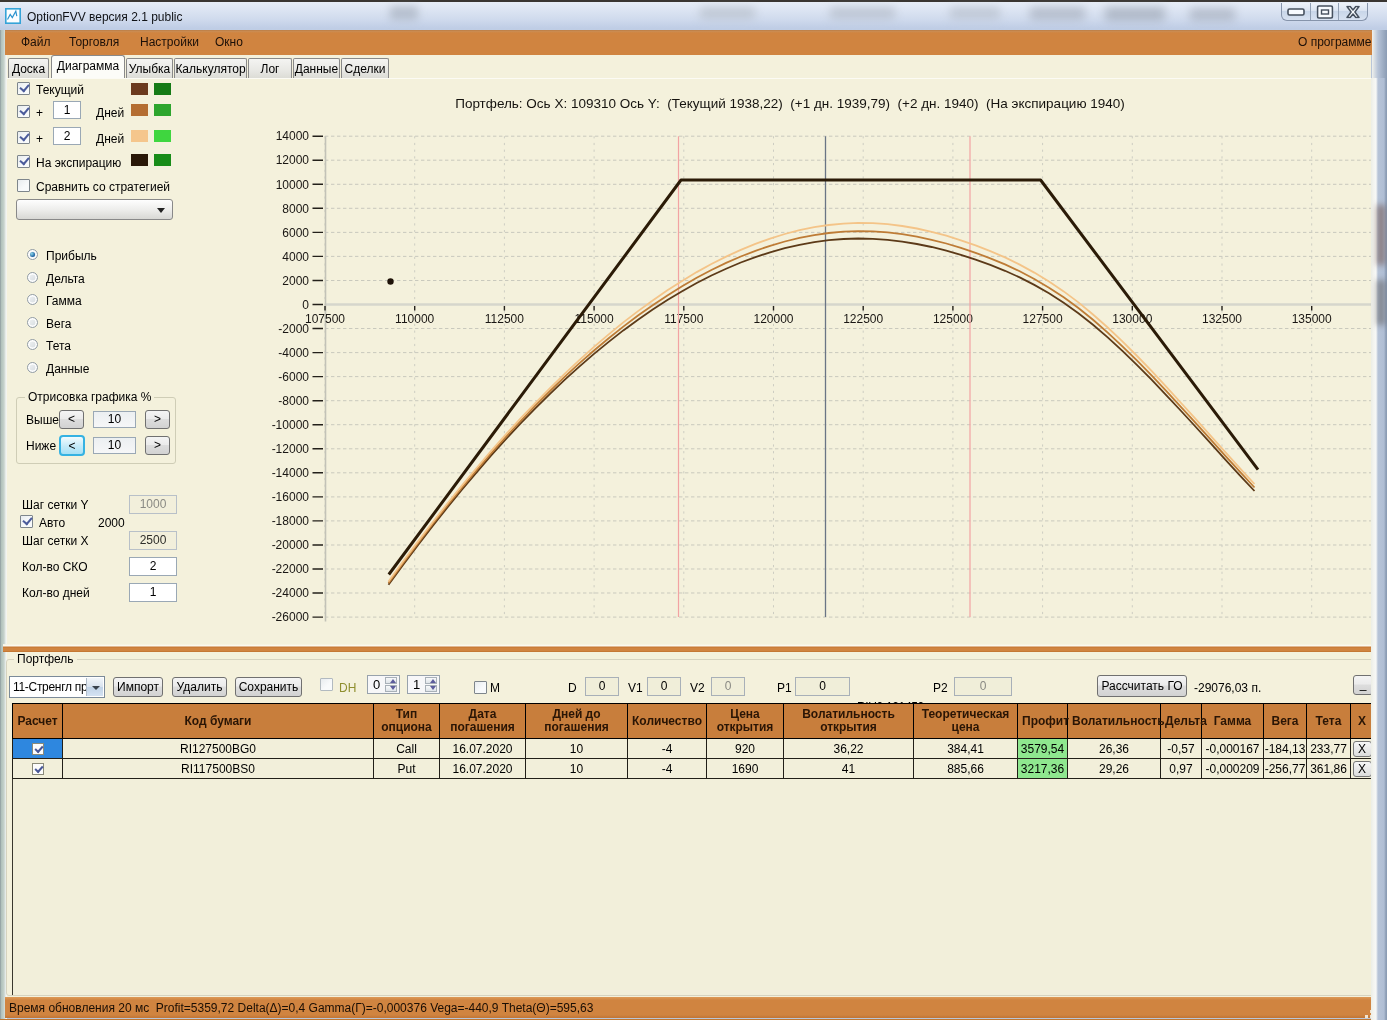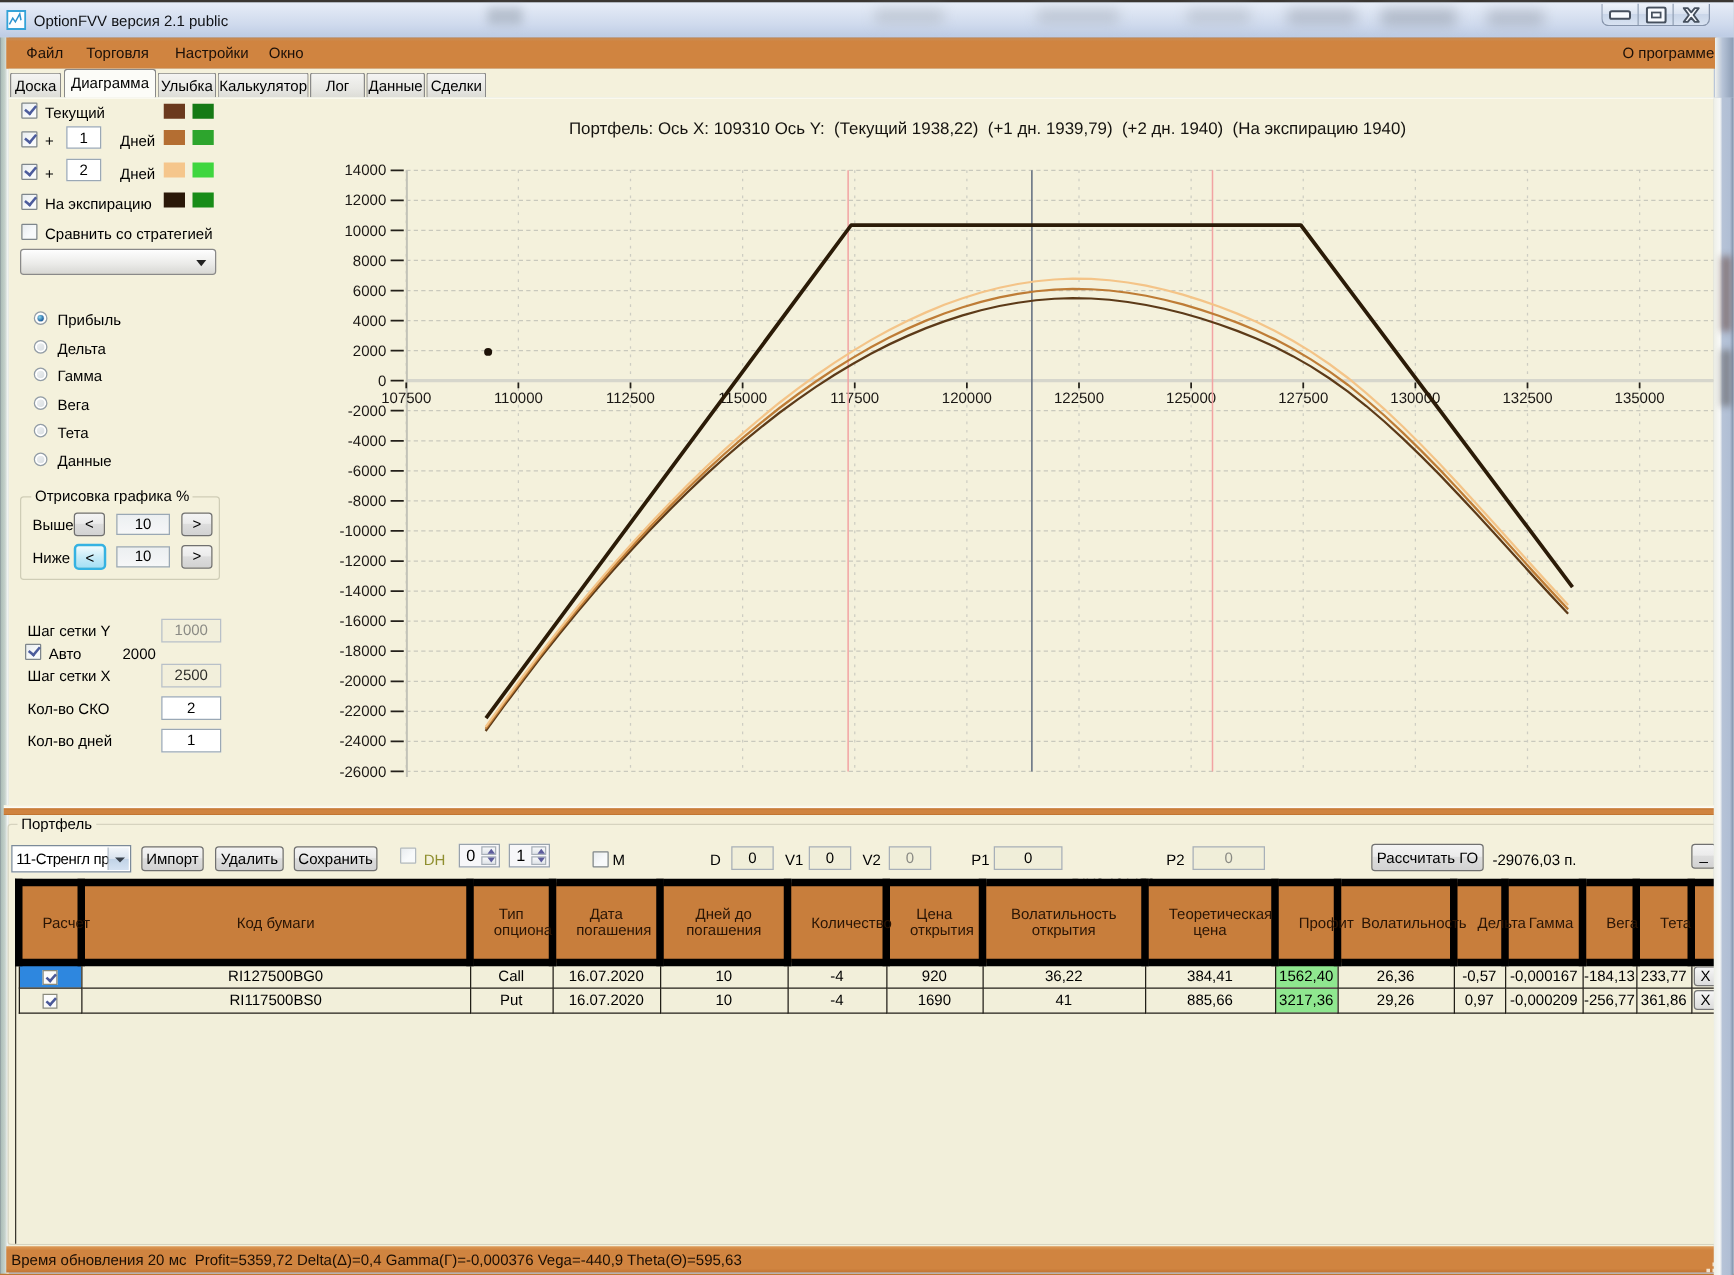--- a/index.html
+++ b/index.html
@@ -53,21 +53,21 @@
 .spin{position:absolute;width:33px;height:19px;background:#f7f7f9;border:1px solid #98a2ac;font-size:13px;line-height:17px;padding-left:5px}
 .spin .sb{position:absolute;right:1px;top:1px;width:13px;height:15px}
 .spin .sb b{position:absolute;left:0;width:12px;height:7px;border:1px solid #a8b0b8;background:linear-gradient(#f8f9fa,#dfe4e9)}
 .spin .sb b.bu{top:0}.spin .sb b.bd{bottom:0}
 .spin i{position:absolute;right:3px;z-index:2;width:0;height:0;border-left:3.5px solid transparent;border-right:3.5px solid transparent}
 .spin i.u{top:3px;border-bottom:4px solid #5c5c9c}
 .spin i.d{bottom:3px;border-top:4px solid #5c5c9c}
 .tbx.dis2{background:#f0eed9;border:1px solid #a8b0b8}
 
 #grid{position:absolute;left:12px;top:703px;width:1362px;border-collapse:collapse;table-layout:fixed;font-size:12px;font-family:"Liberation Sans",sans-serif}
-#grid th{background:#c87e3c;color:#2a1505;font-weight:normal;border:6px solid #000000;padding:16px;line-height:13px;height:29px;font-size:12px}
+#grid th{background:#c87e3c;color:#2a1505;font-weight:bold;border:1px solid #000000;padding:4px;line-height:13px;height:29px;font-size:12px}
 #grid td{background:#f2efda;border:1px solid #221f18;text-align:center;height:20px;padding:0;overflow:hidden;white-space:nowrap}
 #grid td.grn{background:#8fe78f}
 #grid td.selc{background:#2e87df}
 .tcb{display:inline-block;width:12px;height:12px;background:#fcfcfc;border:1px solid #8a8a7a;position:relative;vertical-align:middle}
 .tcb:after{content:"";position:absolute;left:2px;top:2px;width:6px;height:3px;border-left:2px solid #4a5898;border-bottom:2px solid #4a5898;transform:rotate(-48deg)}
 .xbtn{display:inline-block;width:19px;height:16px;background:linear-gradient(#f6f6f6,#dcdcdc);border:1px solid #777;border-radius:3px;line-height:15px;font-size:12px}
 </style></head>
 <body>
 <div id="win">
 <div id="topstrip" class="abs"></div>
@@ -310,21 +310,21 @@
   <tr>
             <td class="selc"><span class="tcb"></span></td>
             <td>RI127500BG0</td>
             <td>Call</td>
             <td>16.07.2020</td>
             <td>10</td>
             <td>-4</td>
             <td>920</td>
             <td>36,22</td>
             <td>384,41</td>
-            <td class="grn">1562,40</td>
+            <td class="grn">3579,54</td>
             <td>26,36</td>
             <td>-0,57</td>
             <td>-0,000167</td>
             <td>-184,13</td>
             <td>233,77</td>
             <td class="xc"><span class="xbtn">X</span></td>
           </tr>
   <tr>
             <td><span class="tcb"></span></td>
             <td>RI117500BS0</td>

